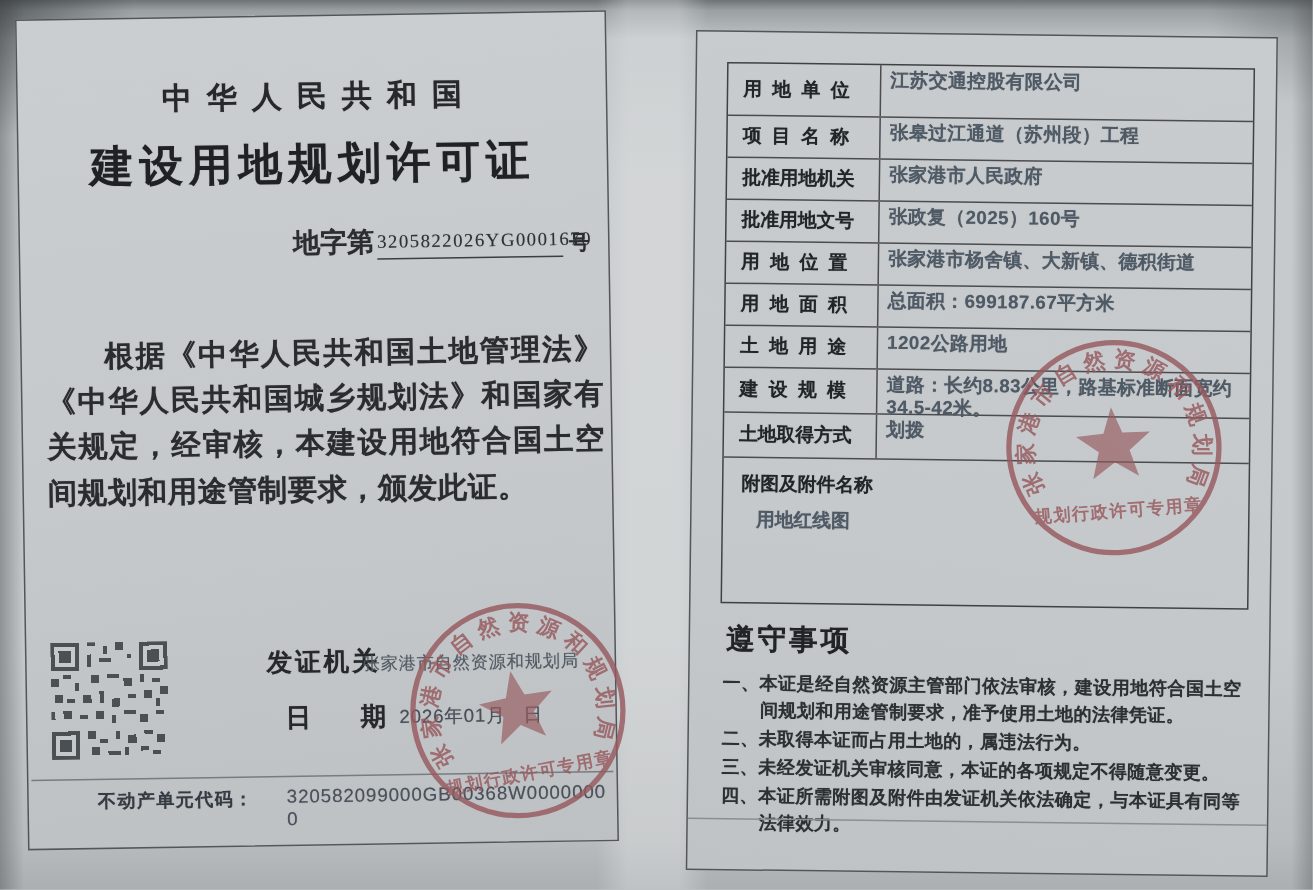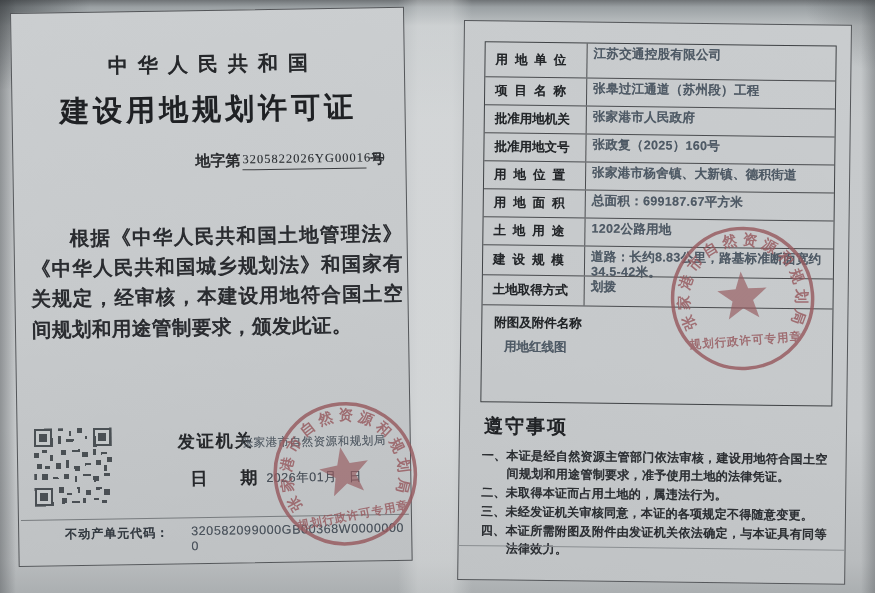--- a/index.html
+++ b/index.html
@@ -29,21 +29,21 @@
   .page *{position:absolute;}
   .txt{text-shadow:0 0 .6px rgba(45,48,52,.4);}
 
   
   .country{top:40px;left:0;width:100%;text-align:center;font-size:20px;font-weight:600;
            letter-spacing:10px;padding-left:10px;box-sizing:border-box;color:#26282b;}
   .cert-title{top:79px;left:0;width:100%;text-align:center;font-size:29px;font-weight:700;
               letter-spacing:4px;color:#1f2124;}
   .serial-row{top:139px;left:182px;display:flex;align-items:flex-end;position:absolute;}
   .serial-row span{position:static;}
-  .serial-prefix{font-size:15px;font-weight:600;color:#2b2d30;}
+  .serial-prefix{font-size:18px;font-weight:600;color:#2b2d30;}
   .serial-line{display:inline-block;width:124px;border-bottom:1.5px solid #3c3e41;
                text-align:center;padding-bottom:2px;margin-left:2px;}
   .serial-number{font-family:"Liberation Serif","DejaVu Serif",serif;font-size:12.5px;
                  letter-spacing:1px;color:#2e3236;}
   .serial-suffix{font-size:13.5px;font-weight:600;margin-left:4px;color:#2b2d30;}
   .body-par{top:210px;left:16px;width:372px;font-size:19.5px;font-weight:600;line-height:1.55;
             color:#2a2c30;text-indent:2em;letter-spacing:.5px;text-align:justify;}
   .issuer-label{top:419px;left:160px;font-size:17px;font-weight:700;letter-spacing:2px;color:#26282b;}
   .issuer-value{top:425px;left:224px;font-size:11.5px;color:#525c66;letter-spacing:.5px;width:160px;}
   .date-label{top:456px;left:172px;font-size:17px;font-weight:700;white-space:pre;color:#26282b;}

